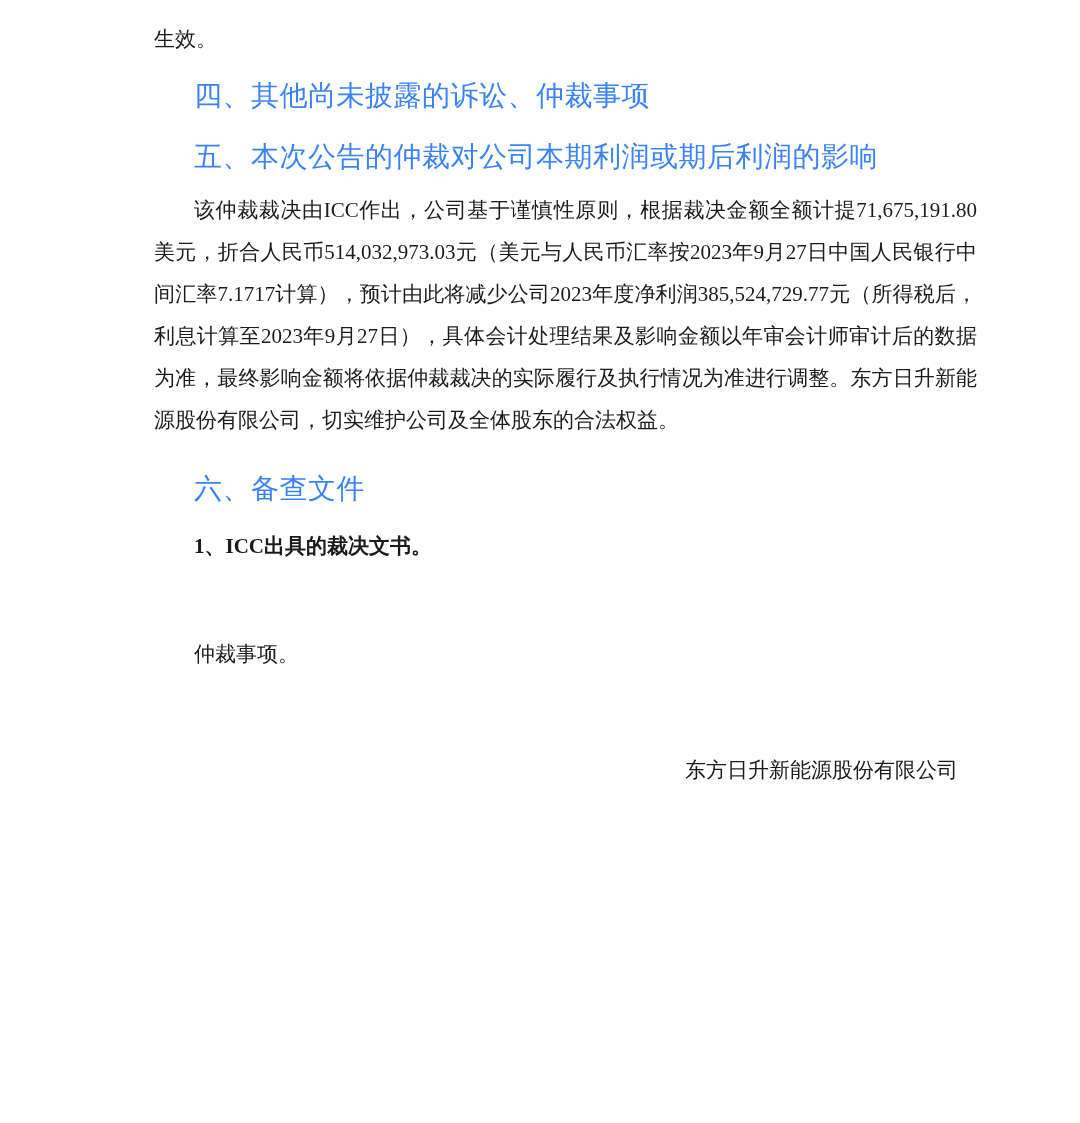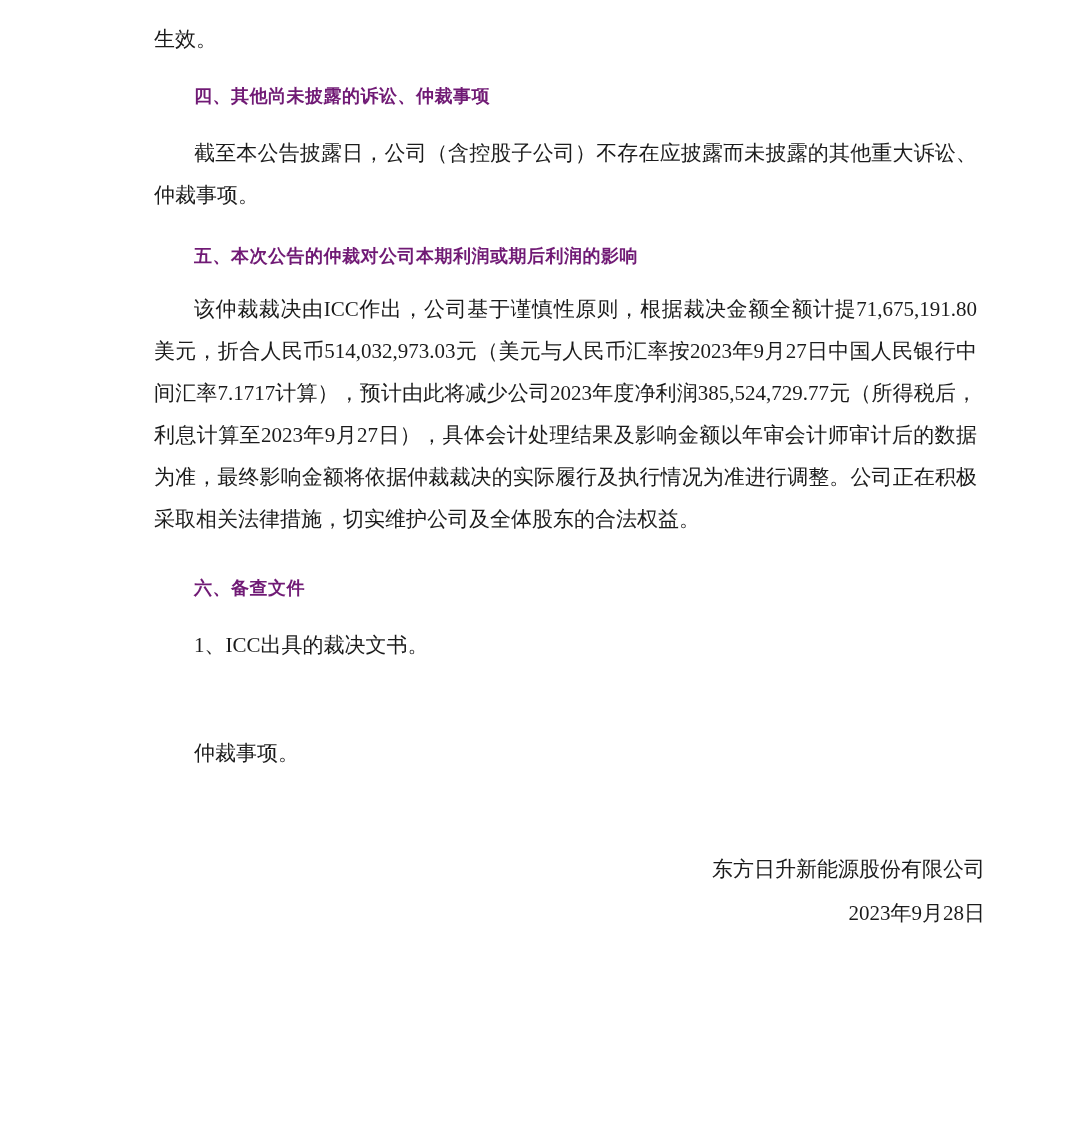--- a/index.html
+++ b/index.html
@@ -25,69 +25,67 @@
   p, h2 { margin: 0; padding: 0; }
 
   .body-text {
     text-align: justify;
     text-indent: 40px; 
   }
   .no-indent { text-indent: 0; }
 
   .heading {
     font-family: "Liberation Sans", "DejaVu Sans", sans-serif;
-    font-weight: 700;
-    font-size: 18px;
+    font-weight: 400;
+    font-size: 28px;
     line-height: 42px;
-    color: #701a75;
+    color: #3b82f6;
     text-indent: 40px;
     letter-spacing: 0.5px;
   }
 
   
   .mt-h4      { margin-top: 15px; }
   .mt-p1      { margin-top: 15px; }
   .mt-h5      { margin-top: 19px; }
   .mt-p2      { margin-top: 11px; }
   .mt-p3      { margin-top: 2px;  }
   .mt-h6      { margin-top: 27px; }
-  .mt-p4      { margin-top: 15px; }
+  .mt-p4      { margin-top: 15px; font-weight: bold; }
   .mt-closing { margin-top: 66px; }
   .mt-sig     { margin-top: 73px; }
 
   .signature {
     width: 300px;
     margin-left: auto;
     margin-right: -8px; 
-    text-align: right;
+    text-align: left;
     line-height: 44px;
   }
 </style>
 </head>
 <body>
 
 <div class="page">
   <div class="content">
 
     <p class="body-text no-indent">生效。</p>
 
     <h2 class="heading mt-h4">四、其他尚未披露的诉讼、仲裁事项</h2>
 
-    <p class="body-text mt-p1">截至本公告披露日，公司（含控股子公司）不存在应披露而未披露的其他重大诉讼、仲裁事项。</p>
 
     <h2 class="heading mt-h5">五、本次公告的仲裁对公司本期利润或期后利润的影响</h2>
 
-    <p class="body-text mt-p2">该仲裁裁决由ICC作出，公司基于谨慎性原则，根据裁决金额全额计提71,675,191.80美元，折合人民币514,032,973.03元（美元与人民币汇率按2023年9月27日中国人民银行中间汇率7.1717计算），预计由此将减少公司2023年度净利润385,524,729.77元（所得税后，利息计算至2023年9月27日），具体会计处理结果及影响金额以年审会计师审计后的数据为准，最终影响金额将依据仲裁裁决的实际履行及执行情况为准进行调整。公司正在积极采取相关法律措施，切实维护公司及全体股东的合法权益。</p>
+    <p class="body-text mt-p2">该仲裁裁决由ICC作出，公司基于谨慎性原则，根据裁决金额全额计提71,675,191.80美元，折合人民币514,032,973.03元（美元与人民币汇率按2023年9月27日中国人民银行中间汇率7.1717计算），预计由此将减少公司2023年度净利润385,524,729.77元（所得税后，利息计算至2023年9月27日），具体会计处理结果及影响金额以年审会计师审计后的数据为准，最终影响金额将依据仲裁裁决的实际履行及执行情况为准进行调整。东方日升新能源股份有限公司，切实维护公司及全体股东的合法权益。</p>
 
 
     <h2 class="heading mt-h6">六、备查文件</h2>
 
     <p class="body-text mt-p4">1、ICC出具的裁决文书。</p>
 
     <p class="body-text mt-closing">仲裁事项。</p>
 
     <div class="signature mt-sig">
       <p>东方日升新能源股份有限公司</p>
-      <p>2023年9月28日</p>
     </div>
 
   </div>
 </div>
 
 </body></html>

